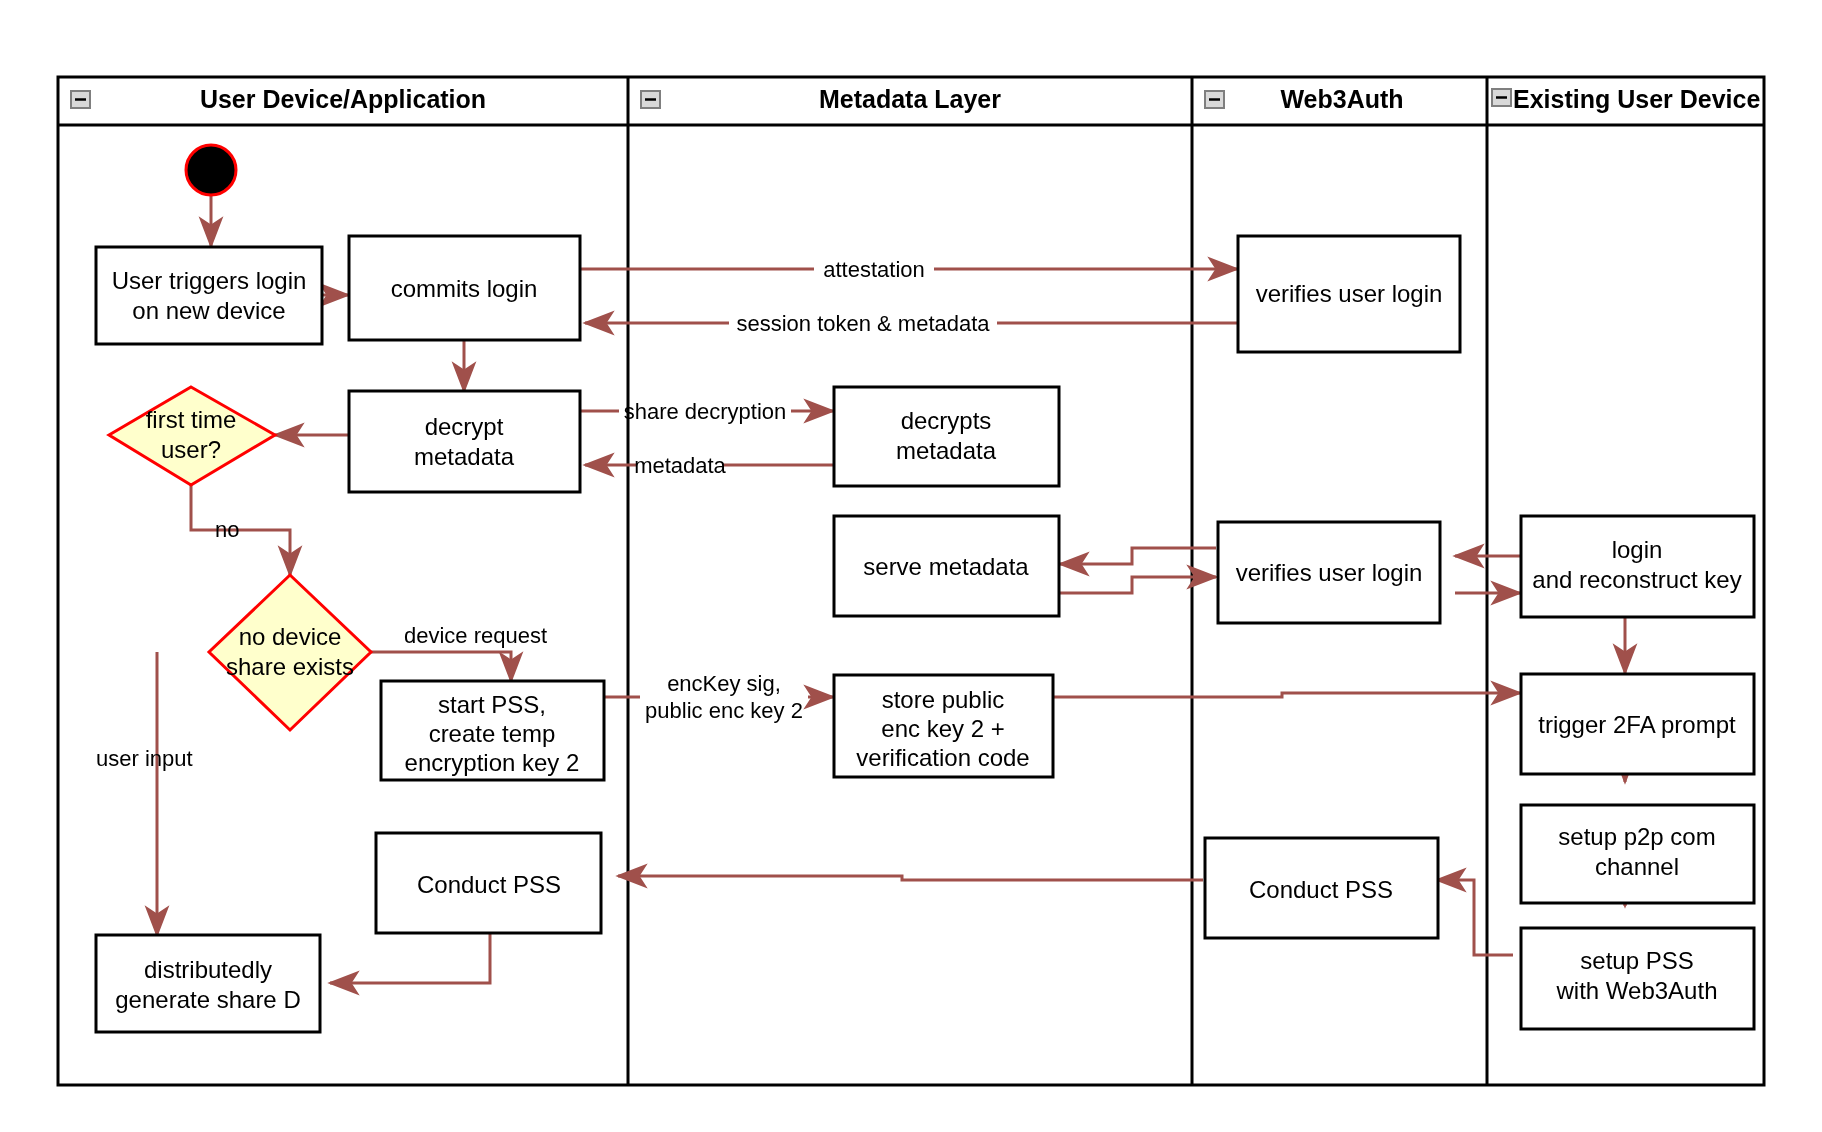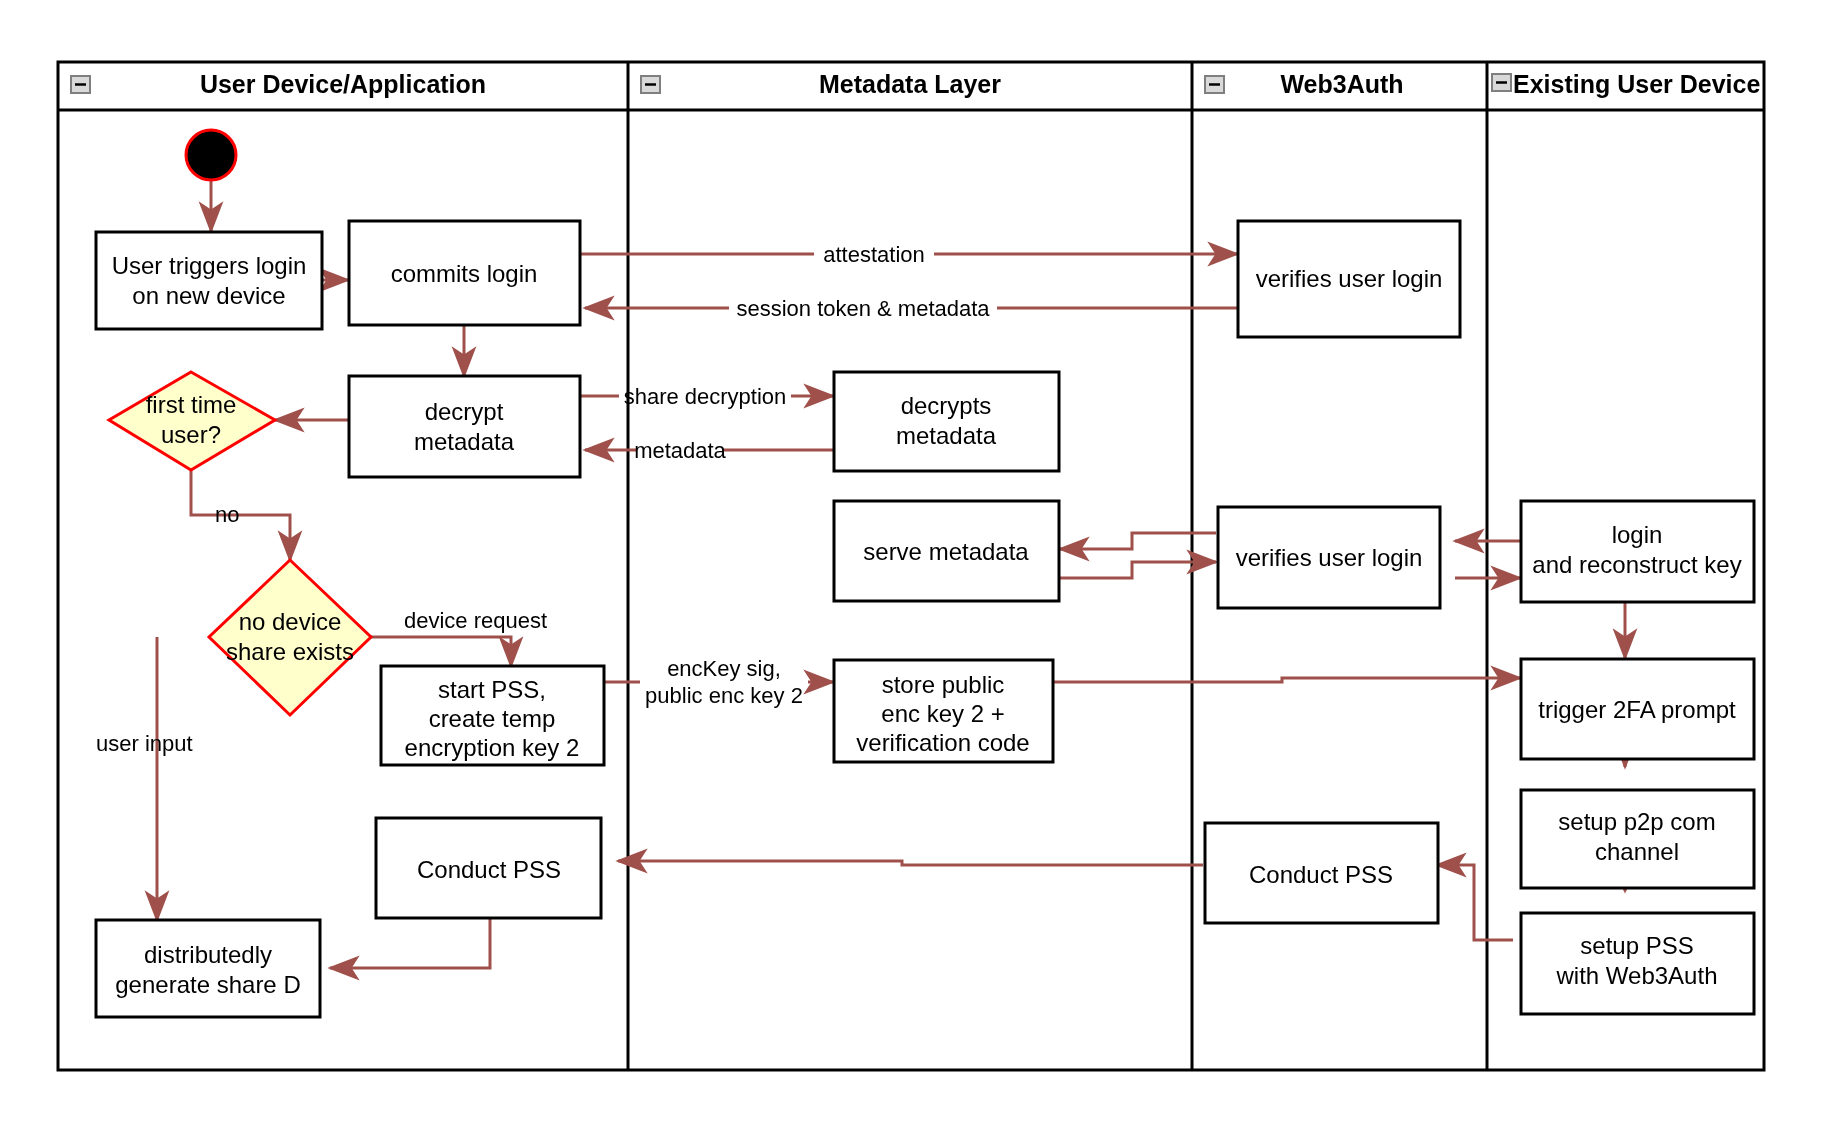--- a/index.html
+++ b/index.html
@@ -1,17 +1,17 @@
 <!DOCTYPE html>
 <html><head>
 <meta charset="utf-8">
 <style>
   html,body{margin:0;padding:0;background:#ffffff;}
   body{width:1822px;height:1132px;font-family:"Liberation Sans",sans-serif;overflow:hidden;}
-  #stage{position:relative;width:1822px;height:816px;}
+  #stage{position:relative;width:1822px;height:816px;margin-top:15px;}
   svg{display:block;}
   .lane-title{font-weight:bold;font-size:25px;fill:#000;}
   .node-text{font-size:24px;fill:#000;}
   .edge-text{font-size:22px;fill:#000;}
   .lane-rect{fill:#ffffff;stroke:#000000;stroke-width:3;}
   .lane-div{stroke:#000000;stroke-width:3;}
   .box{fill:#ffffff;stroke:#000000;stroke-width:3;}
   .diamond{fill:#ffffcc;stroke:#ff0000;stroke-width:3;}
   .edge{stroke:#a0504b;stroke-width:3;fill:none;}
   .startdot{fill:#000000;stroke:#ff0000;stroke-width:3;}

